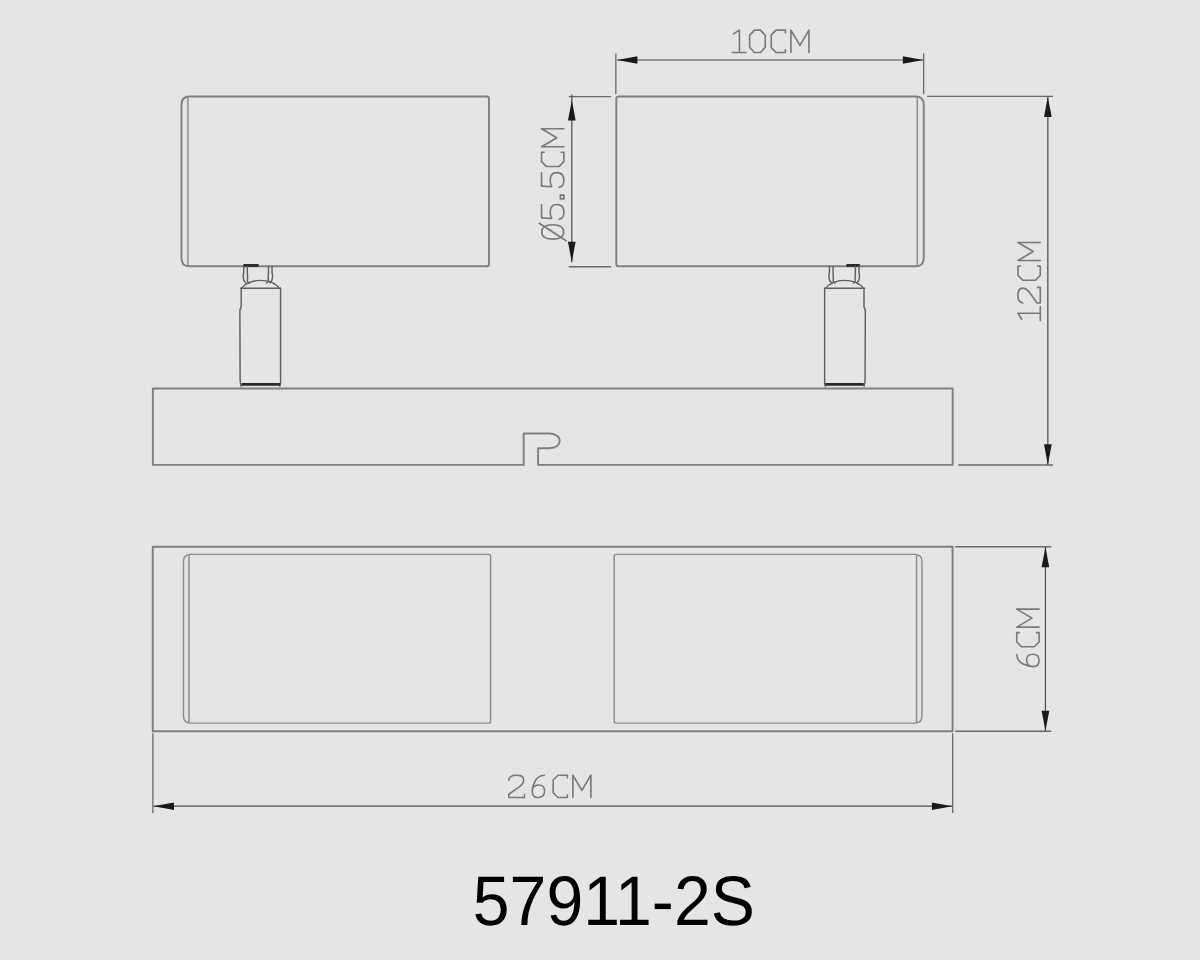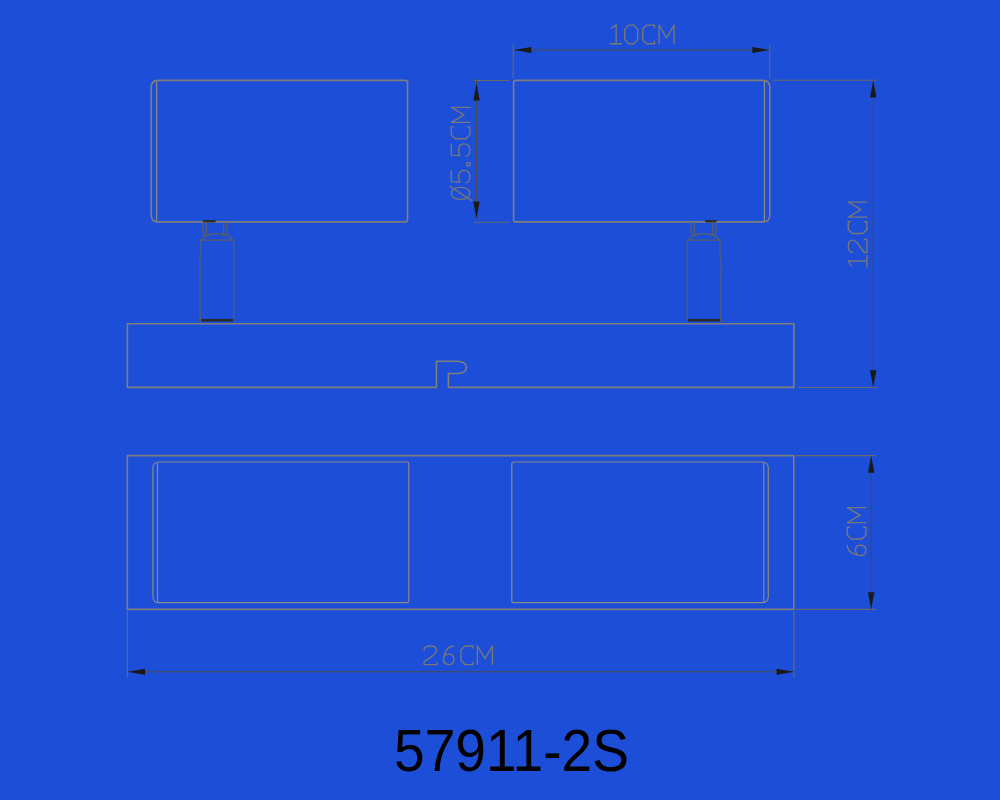--- a/index.html
+++ b/index.html
@@ -1,16 +1,16 @@
 <!DOCTYPE html>
 <html><head>
 <meta charset="utf-8">
 <style>
   html,body{margin:0;padding:0;background:#ffffff;}
-  .page{width:1000px;height:800px;position:relative;background:#1d4ed8;font-family:"Liberation Sans", sans-serif;}
+  .page{width:1000px;height:800px;position:relative;background:#e5e5e5;font-family:"Liberation Sans", sans-serif;}
   svg{position:absolute;top:0;left:0;}
   .ol{stroke:#7f7f7f;stroke-width:1.6;fill:none;stroke-linejoin:round;stroke-linecap:round;}
   .ol2{stroke:#8a8a8a;stroke-width:1.2;fill:none;stroke-linejoin:round;stroke-linecap:round;}
   .st{stroke:#5f5f5f;stroke-width:1.2;fill:none;stroke-linejoin:round;stroke-linecap:round;}
   .dk{stroke:#2a2a2a;stroke-width:2.4;fill:none;stroke-linecap:butt;}
   .dim{stroke:#4a4a4a;stroke-width:1;fill:none;}
   .ext{stroke:#6a6a6a;stroke-width:1.1;fill:none;}
   .ar{fill:#1a1a1a;stroke:none;}
   .dt{stroke:#787878;stroke-width:1.35;fill:none;stroke-linecap:round;stroke-linejoin:round;}
   .lbl{font-family:"Liberation Sans", sans-serif;fill:#000000;}

